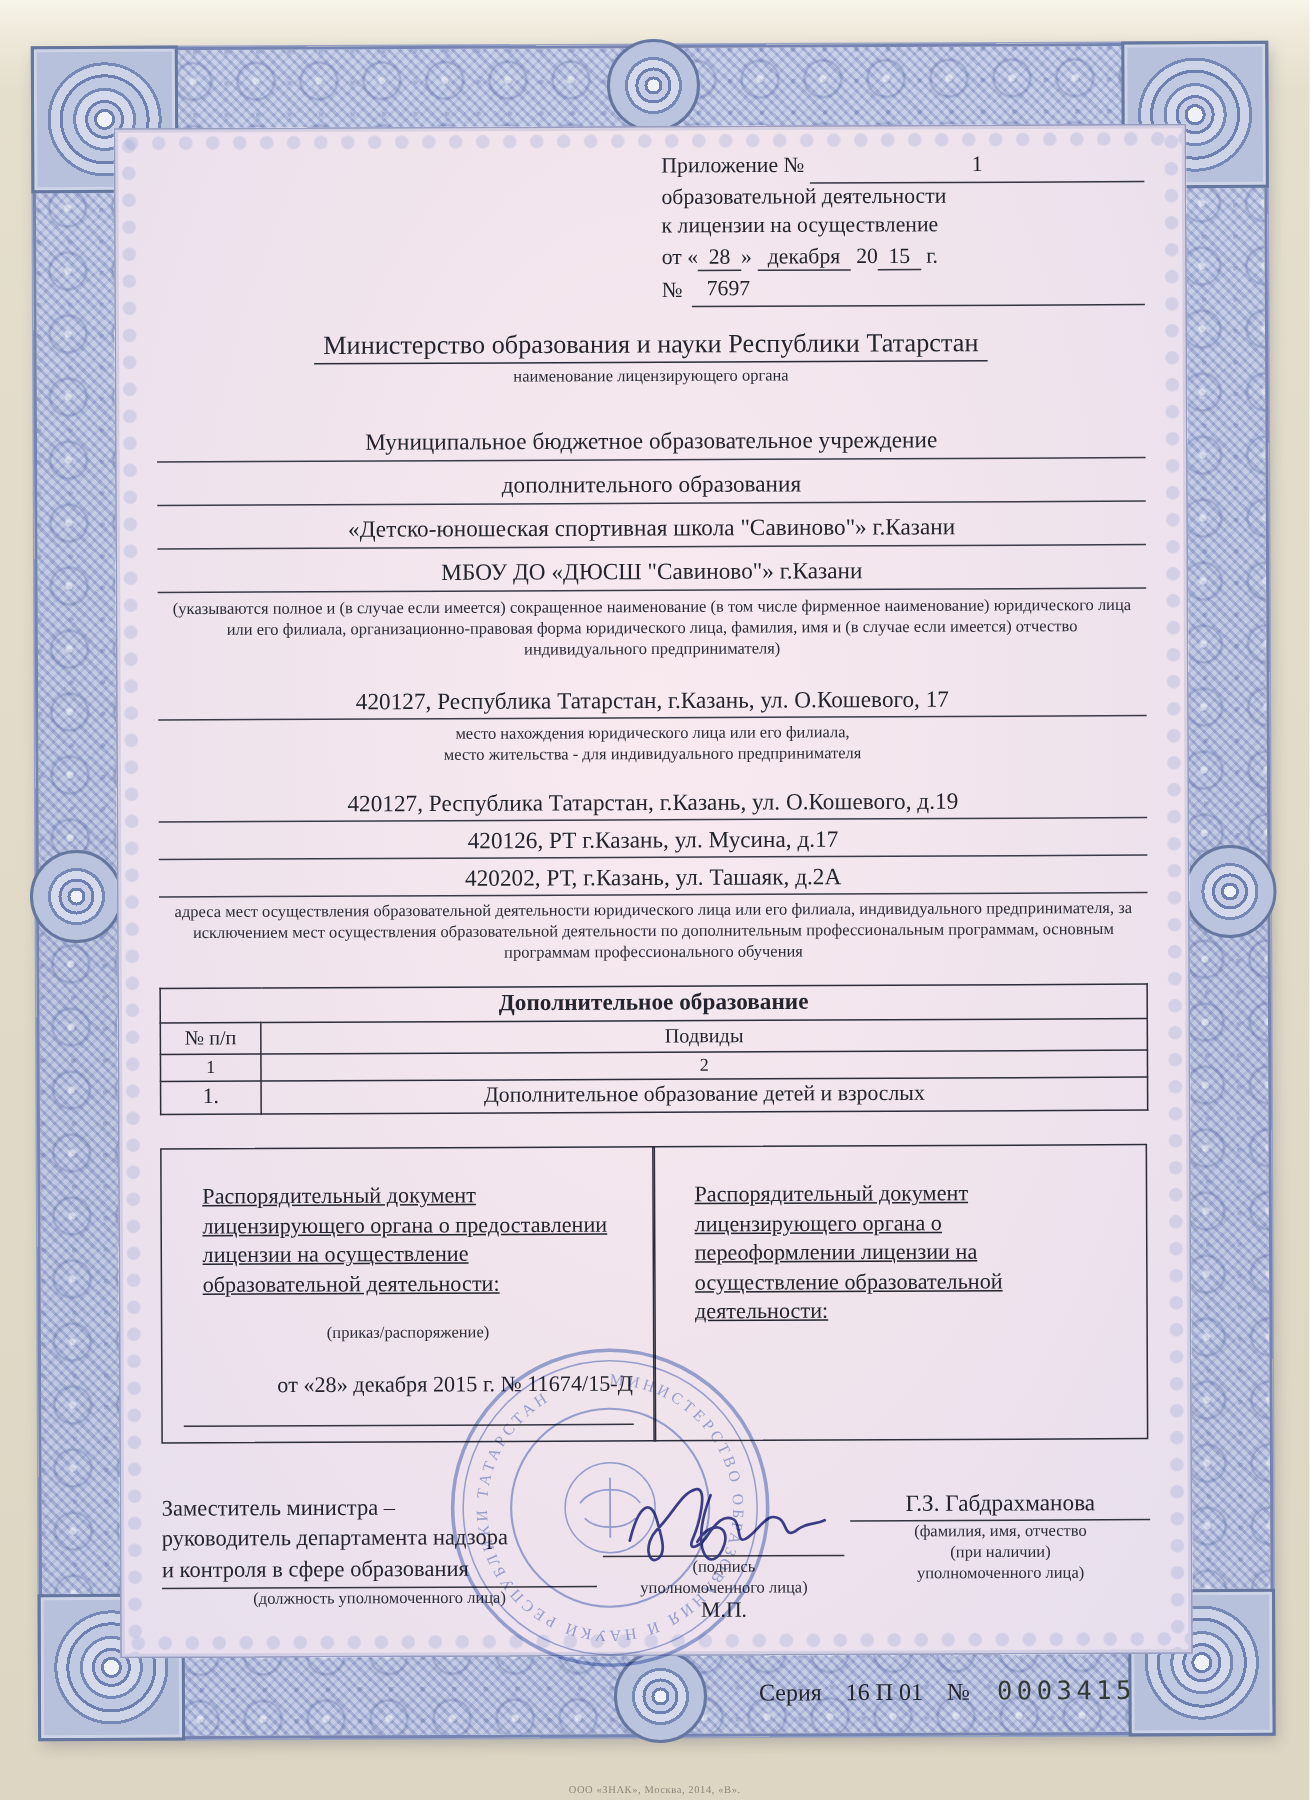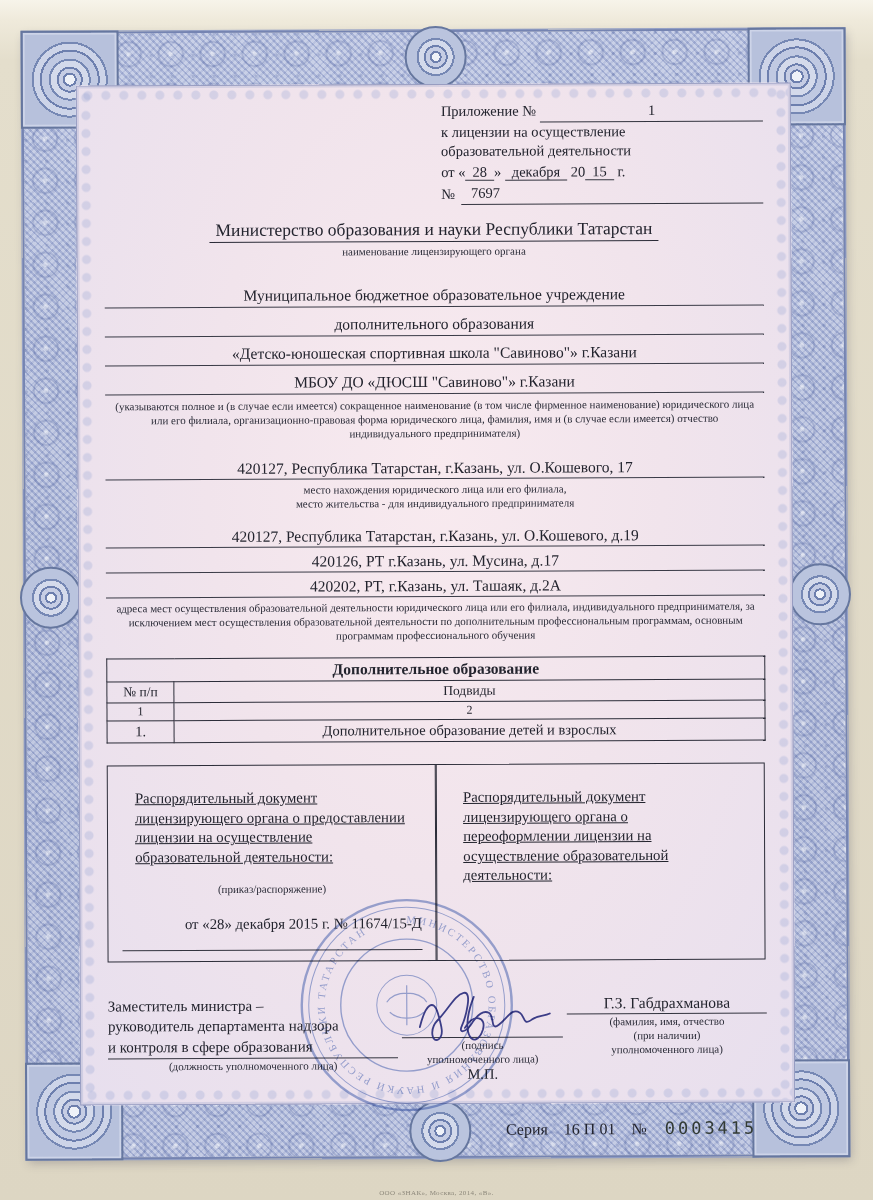--- a/index.html
+++ b/index.html
@@ -140,22 +140,22 @@
       <div class="emed right"></div>
 
       <div class="paper">
         <div class="content">
 
           <div class="appendix">
             <div class="apx-row">
               <span>Приложение №</span>
               <span class="apx-fill">1</span>
             </div>
+            <div>образовательной деятельности</div>
             <div>к лицензии на осуществление</div>
-            <div>образовательной деятельности</div>
             <div class="apx-date"><span>от «</span><span class="u">28</span><span>»</span> <span class="u">декабря</span> <span>20</span><span class="u">15</span> <span>г.</span></div>
             <div class="apx-num-row">
               <span>№</span>
               <span class="apx-num-fill">7697</span>
             </div>
           </div>
 
           <div class="center">
             <span class="ministry">Министерство образования и науки Республики Татарстан</span>
             <div class="caption ministry-cap">наименование лицензирующего органа</div>

